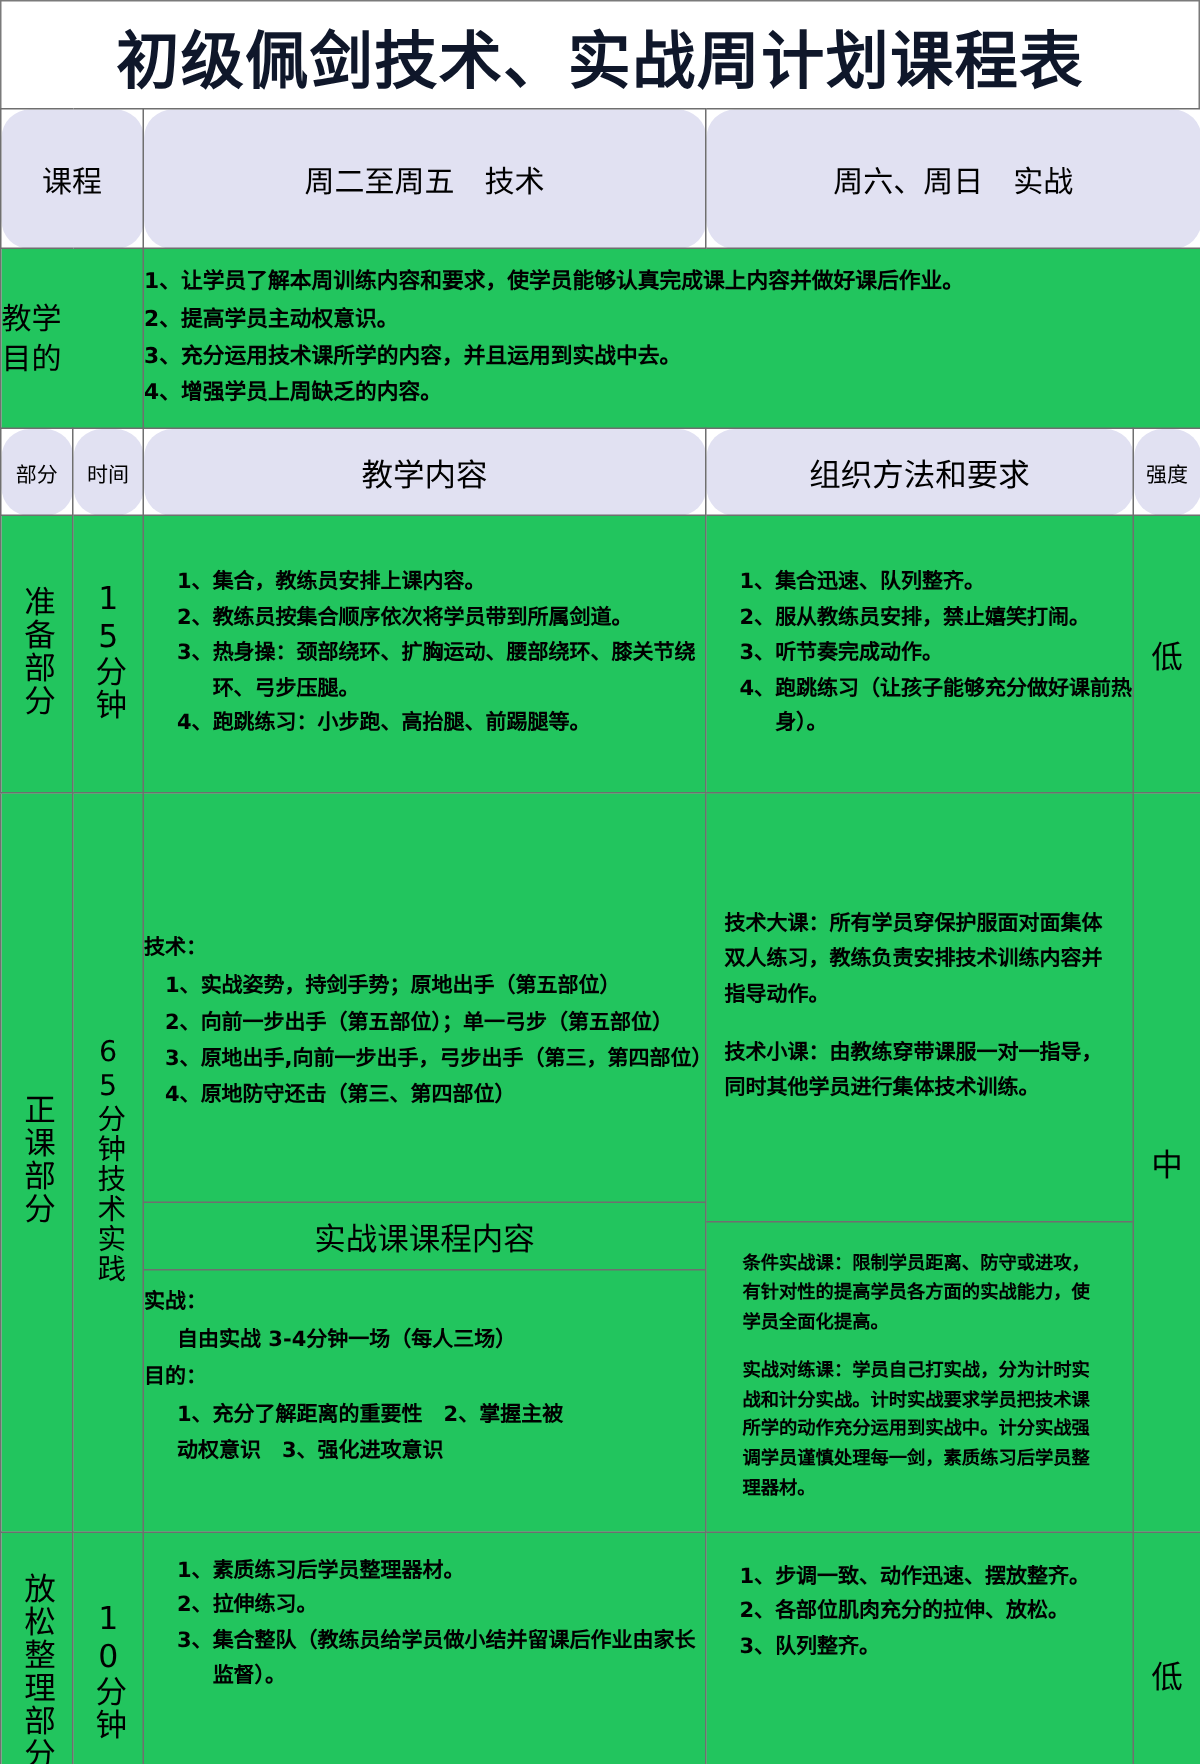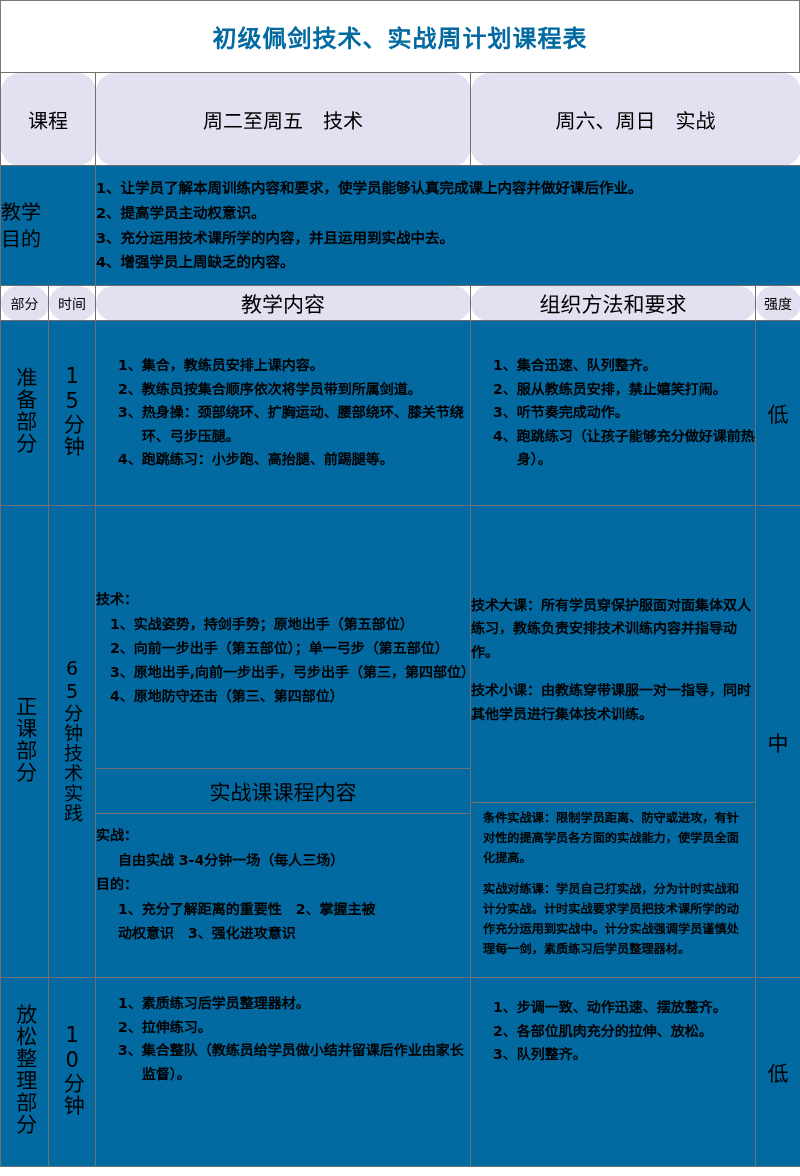--- a/index.html
+++ b/index.html
@@ -27,37 +27,37 @@
     border: 1px solid #7a7a7a;
     border-bottom: none;
     display: flex;
     align-items: center;
     justify-content: center;
     background: #fff;
   }
   .title-text {
     font-family: "DejaVu Sans", "Liberation Sans", sans-serif;
     font-weight: bold;
-    font-size: 24px;
+    font-size: 42px;
     letter-spacing: 1px;
-    color: #0369a1;
+    color: #0f172a;
     white-space: nowrap;
   }
 
   
   table.grid {
     border-collapse: collapse;
     width: 800px;
     table-layout: fixed;
   }
   table.grid td, table.grid th {
     border: 1px solid #6f6f6f;
     padding: 0;
     vertical-align: middle;
-    background: #0369a1;
+    background: #22c55e;
   }
 
   .lav { background: #e1e1f2 !important; border-radius: 19px; }
 
   
   col.c-part { width: 48px; }
   col.c-time { width: 47px; }
   col.c-content { width: 375px; }
   col.c-method { width: 285px; }
   col.c-intensity { width: 45px; }
@@ -86,21 +86,21 @@
     text-align: left;
     vertical-align: top;
     font-family: "DejaVu Sans", "Liberation Sans", sans-serif;
     font-weight: bold;
   }
   .obj-body div { white-space: nowrap; }
 
   
   .colhdr {
     text-align: center;
-    height: 35px;
+    height: 58px;
     font-family: "DejaVu Sans", "Liberation Sans", sans-serif;
   }
   .colhdr.small { font-size: 14px; }
   .colhdr.big { font-size: 21px; }
 
   
   .vcell {
     text-align: center;
     vertical-align: middle;
     font-family: "DejaVu Sans", "Liberation Sans", sans-serif;
@@ -172,21 +172,21 @@
 
   
   .methodcell {
     vertical-align: middle;
     padding: 8px 12px 8px 16px;
     font-size: 14px;
     line-height: 1.68;
     font-weight: bold;
     font-family: "DejaVu Sans", "Liberation Sans", sans-serif;
   }
-  .methodcell p { margin: 0; }
+  .methodcell p { margin: 12px; }
   .methodcell p.gap { margin-top: 15px; }
   .methodcell.tiny { font-size: 12.2px; line-height: 1.62; padding: 6px 10px 6px 12px; }
   .methodcell.tiny p.gap { margin-top: 12px; }
 </style>
 </head>
 <body>
 
 <div class="sheet">
 
   <div class="title-row">

